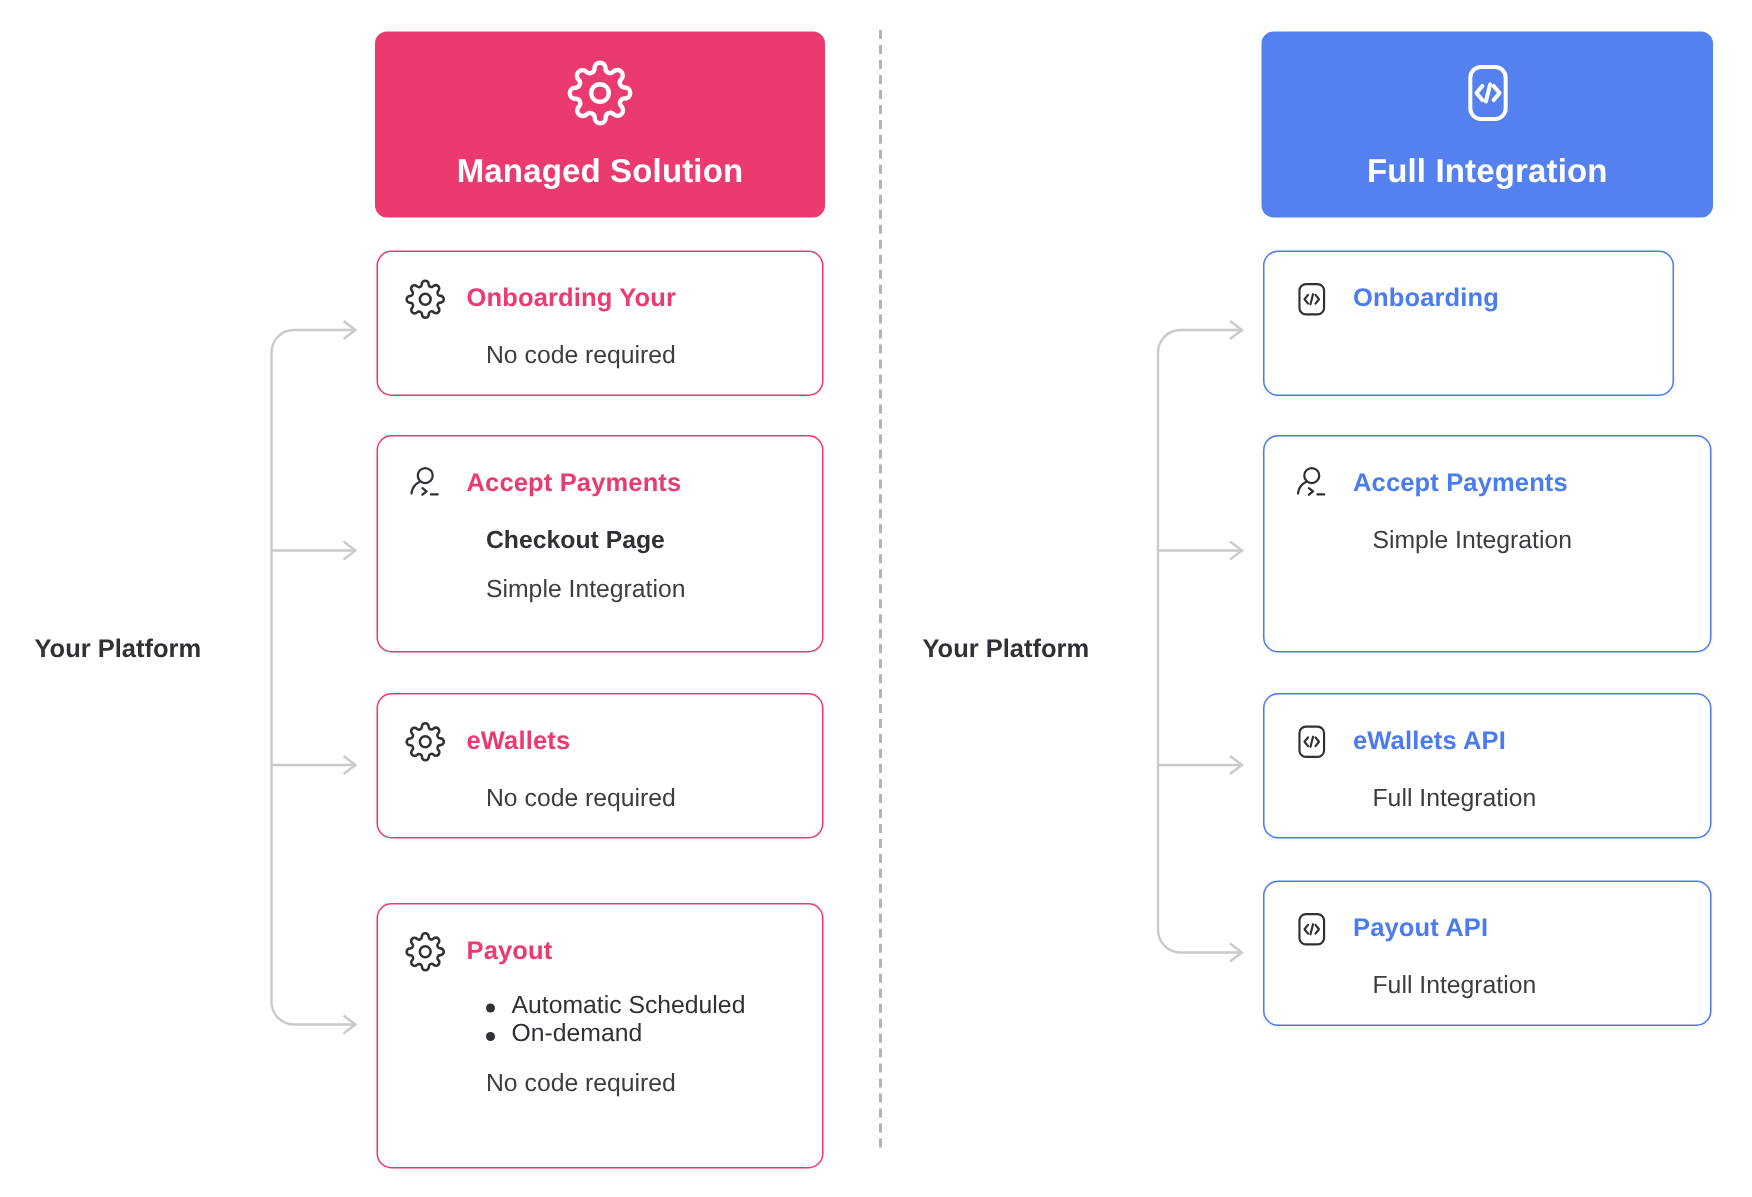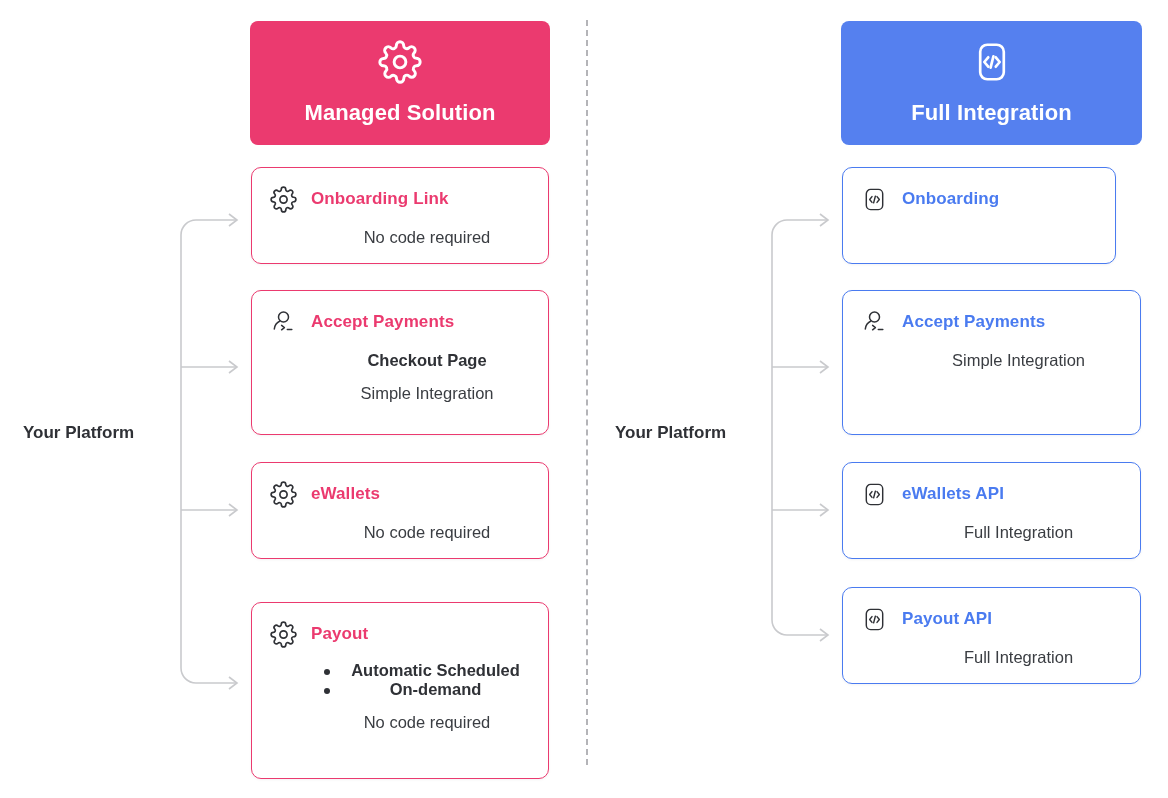--- a/index.html
+++ b/index.html
@@ -6,21 +6,21 @@
 
   body {
     width: 1168px;
     height: 798px;
     background: #ffffff;
     font-family: "Liberation Sans", sans-serif;
     position: relative;
     overflow: hidden;
   }
 
-  .diagram { position: absolute; inset: 0; text-align: center; }
+  .diagram { position: absolute; inset: 0; }
 
   
   .divider {
     position: absolute;
     left: 586px;
     top: 20px;
     width: 0;
     height: 745px;
     border-left: 2px dashed #b4b4b8;
   }
@@ -108,21 +108,21 @@
   }
   .line-normal {
     font-size: 16.5px;
     font-weight: normal;
     color: #3a3d42;
     margin-top: 14px;
   }
   .bullets { margin-top: 12px; }
   .bullet {
     font-size: 16.5px;
-    font-weight: bold;
+    font-weight: normal;
     color: #2f3136;
     position: relative;
     padding-left: 17px;
   }
   .bullet::before {
     content: "";
     position: absolute;
     left: 0;
     top: 8px;
     width: 6px;
@@ -194,21 +194,21 @@
   <div class="platform-label right">Your Platform</div>
 
   <div class="card" style="left:251px; top:167px; width:298px; height:97px;">
     <div class="card-head">
       <span class="card-icon">
         <svg width="27" height="27" viewBox="0 0 24 24" fill="none" stroke="#2f3136" stroke-width="1.5" stroke-linecap="round" stroke-linejoin="round">
           <circle cx="12" cy="12" r="3.2"></circle>
           <path d="M19.4 15a1.65 1.65 0 0 0 .33 1.82l.06.06a2 2 0 1 1-2.83 2.83l-.06-.06a1.65 1.65 0 0 0-1.82-.33 1.65 1.65 0 0 0-1 1.51V21a2 2 0 1 1-4 0v-.09A1.65 1.65 0 0 0 9 19.4a1.65 1.65 0 0 0-1.82.33l-.06.06a2 2 0 1 1-2.83-2.83l.06-.06a1.65 1.65 0 0 0 .33-1.82 1.65 1.65 0 0 0-1.51-1H3a2 2 0 1 1 0-4h.09A1.65 1.65 0 0 0 4.6 9a1.65 1.65 0 0 0-.33-1.82l-.06-.06a2 2 0 1 1 2.83-2.83l.06.06A1.65 1.65 0 0 0 9 4.6a1.65 1.65 0 0 0 1-1.51V3a2 2 0 1 1 4 0v.09a1.65 1.65 0 0 0 1 1.51 1.65 1.65 0 0 0 1.82-.33l.06-.06a2 2 0 1 1 2.83 2.83l-.06.06A1.65 1.65 0 0 0 19.4 9V9a1.65 1.65 0 0 0 1.51 1H21a2 2 0 1 1 0 4h-.09a1.65 1.65 0 0 0-1.51 1z"></path>
         </svg>
       </span>
-      <span class="card-title">Onboarding Link</span>
+      <span class="card-title">Onboarding Your</span>
     </div>
     <div class="card-body">
       <div class="line-normal">No code required</div>
     </div>
   </div>
 
   <div class="card" style="left:251px; top:290px; width:298px; height:145px;">
     <div class="card-head">
       <span class="card-icon">
         <svg width="28" height="28" viewBox="0 0 28 28" fill="none" stroke="#2f3136" stroke-width="1.5" stroke-linecap="round" stroke-linejoin="round">

